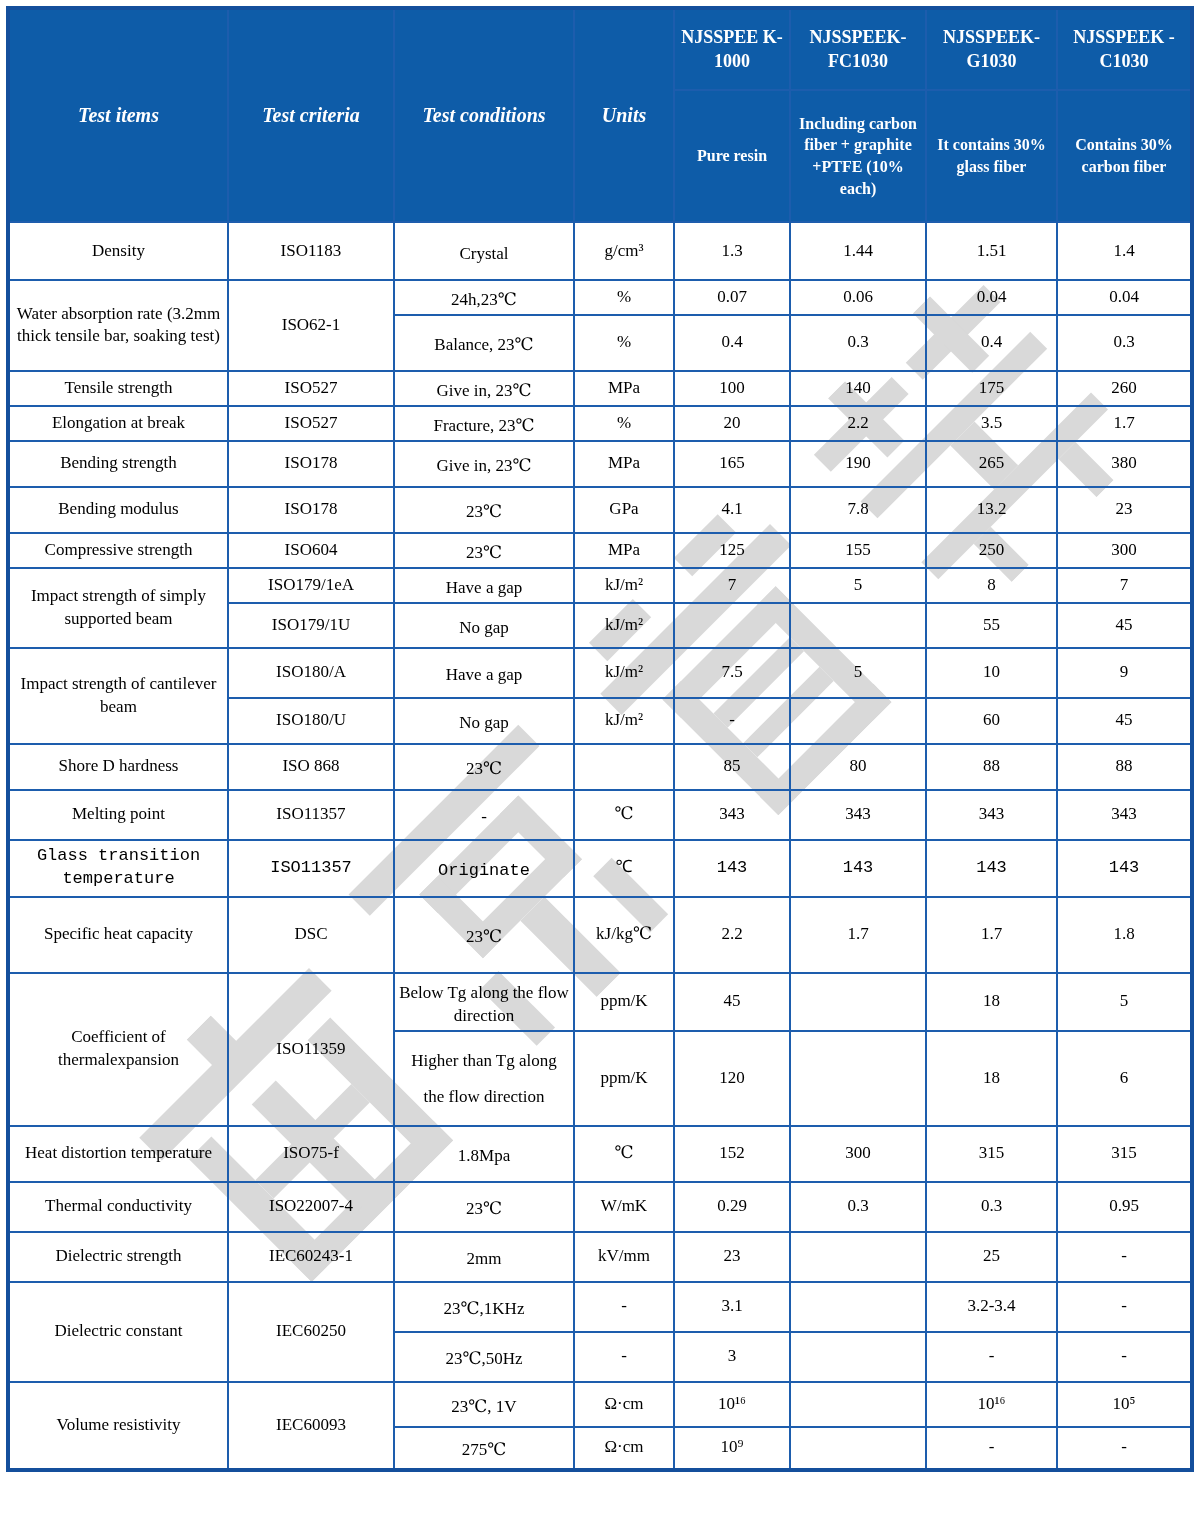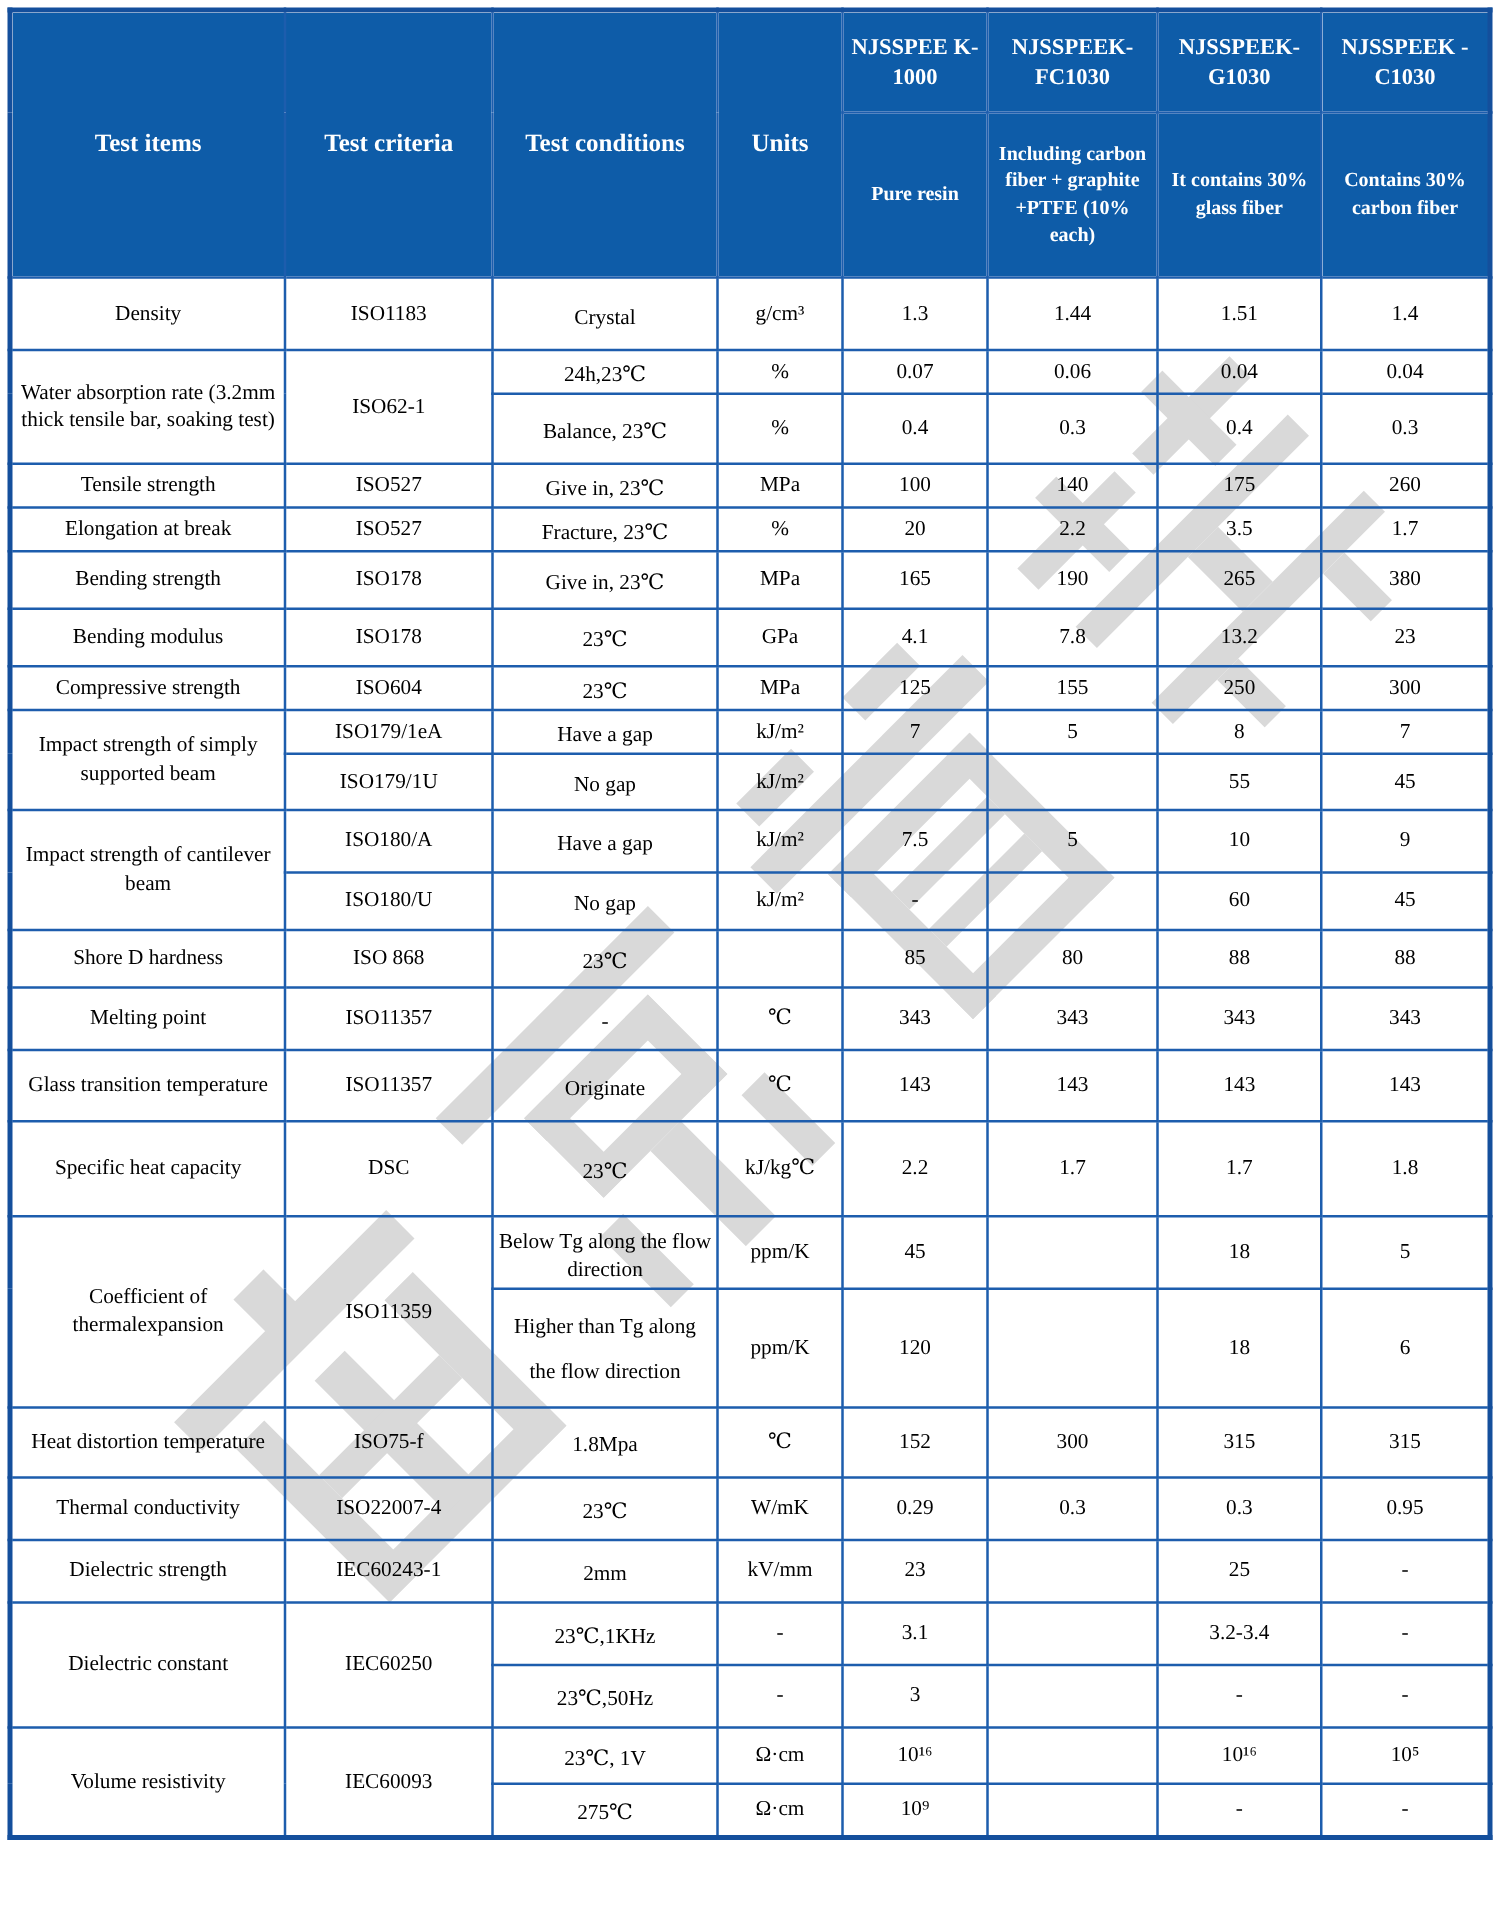--- a/index.html
+++ b/index.html
@@ -23,31 +23,31 @@
   }
   th,td{
     border:2px solid #1d5dad;
     text-align:center;vertical-align:middle;
     padding:2px 4px;overflow:hidden;
     word-wrap:break-word;
   }
   thead th{
     background:#0e5ca8;color:#ffffff;font-weight:bold;
   }
-  .h-main{font-size:20px;}
+  .h-main{font-size:20px;font-style:italic;}
   .h-prod{font-size:18px;line-height:1.3;}
   .h-desc{font-size:16px;line-height:1.35;}
   tbody td{font-size:17px;color:#000000;background:transparent;line-height:1.35;}
   td.c-cond{padding-top:8px;border-radius:10px;}
   td.c-cond.loose{line-height:2.1;padding-top:4px;}
   
   tr.rh1{height:82px;}  tr.rh2{height:132px;}
   tr.r43{height:43px;}  tr.r45{height:45px;}  tr.r46{height:58px;}
   tr.r47{height:30px;}  tr.r48{height:46px;}  tr.r50{height:50px;}
-  tr.r55{height:56px;}  tr.r57{height:57px;}  tr.r76{height:76px;}
+  tr.r55{height:56px;}  tr.r57{height:57px;font-family:Liberation Mono, monospace;}  tr.r76{height:76px;}
   tr.r95{height:95px;}
 </style>
 </head>
 <body>
 
 <div class="watermark">
   <svg width="1220" height="260" viewBox="0 0 1220 260" xmlns="http://www.w3.org/2000/svg">
     <g fill="#d9d9d9">
 
       <g>

